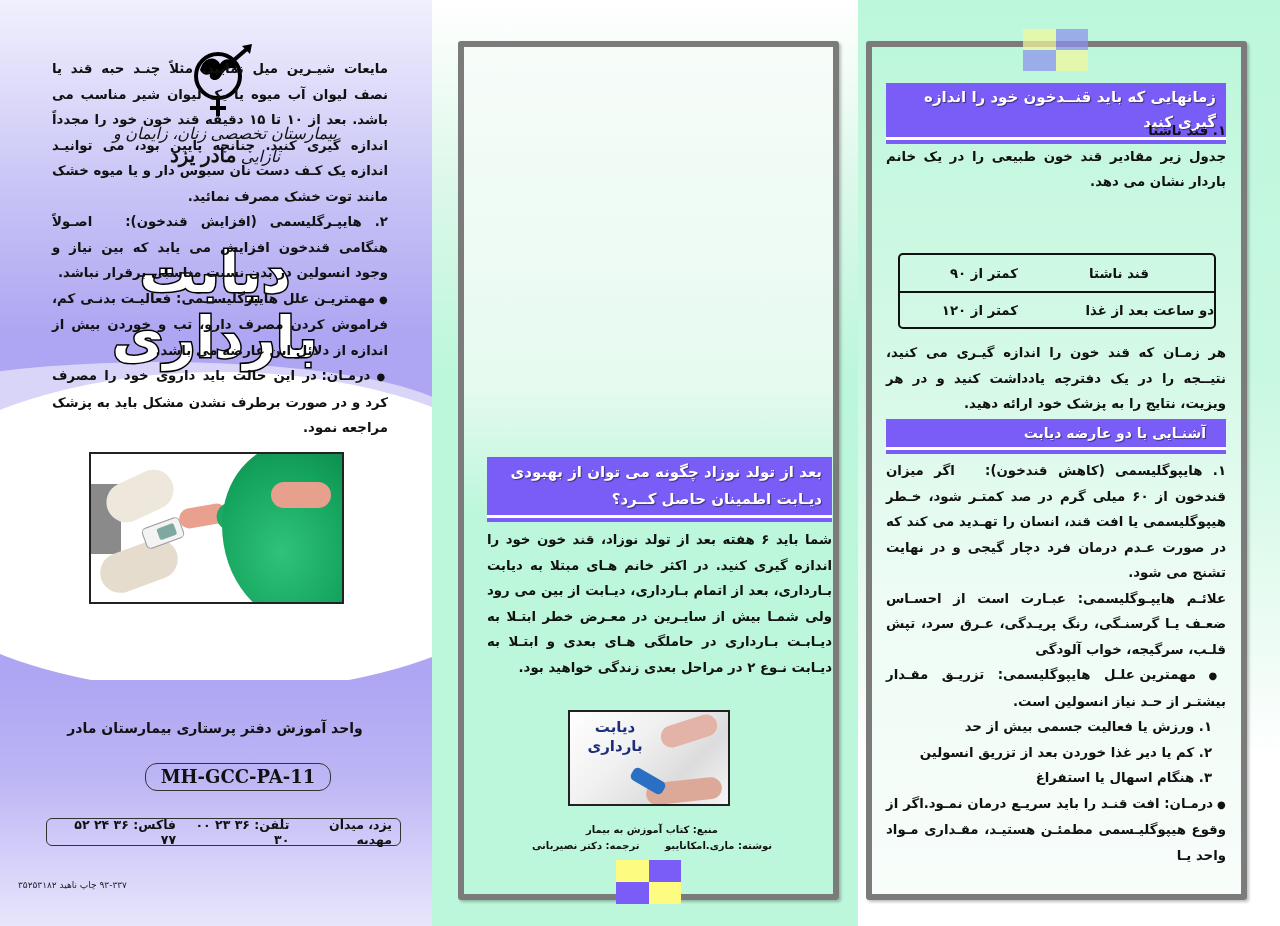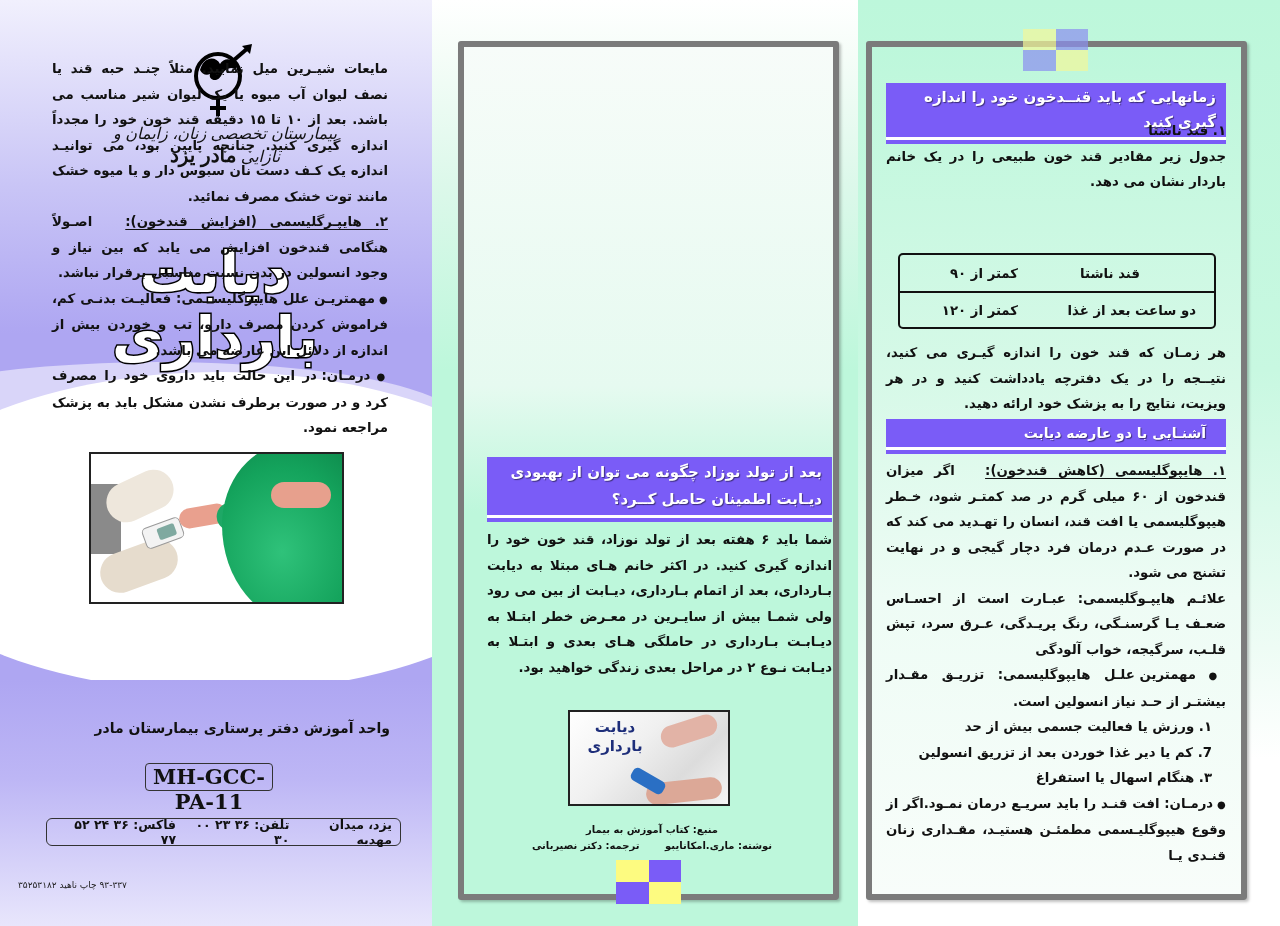--- a/index.html
+++ b/index.html
@@ -74,27 +74,27 @@
     background: #f3f3f3; border: 1px solid #999; border-radius: 5px; transform: rotate(-20deg);
   }
   .cover-photo .meter::after {
     content: ""; position: absolute; left: 14px; top: 4px; width: 18px; height: 12px;
     background: #7fa9a0; border-radius: 2px;
   }
   .cover-photo .sleeve {
     position: absolute; left: 0; top: 30px; width: 30px; height: 70px; background: #8a8a8a;
   }
   .dept-line {
-    position: absolute; left: 40px; top: 720px; width: 350px; 
+    position: absolute; left: 40px; top: 720px; width: 350px; text-align: center;
     direction: rtl; font-weight: bold; font-size: 14px; color: #111; z-index: 2;
   }
   .code-box {
-    position: absolute; left: 145px; top: 763px; width: 128px; height: 28px;
-    border: 1.5px solid #333; border-radius: 4px; text-align: center;
-    font-family: "DejaVu Serif", serif; font-weight: bold; font-size: 21px; line-height: 25px;
+    position: absolute; left: 145px; top: 763px; width: 186px; height: 28px;
+    border: 1.5px solid #333; border-radius: 12px; text-align: center;
+    font-family: "DejaVu Serif", serif; font-weight: bold; font-size: 18px; line-height: 25px;
     color: #111; z-index: 2;
   }
   .contact-box {
     position: absolute; left: 46px; top: 818px; width: 355px; height: 28px;
     border: 1.5px solid #333; border-radius: 6px; direction: rtl;
     display: flex; align-items: center; justify-content: space-between; padding: 0 8px;
     font-weight: bold; font-size: 12.5px; color: #111; z-index: 2;
   }
   .printer-line {
     position: absolute; left: 18px; top: 880px; font-size: 9px; color: #222; direction: rtl; z-index: 2;
@@ -115,21 +115,21 @@
     background: linear-gradient(to bottom, #f7fcf9 0%, #e6faf0 40%, #bdf7db 55%, #bdf7db 100%);
   }
   .text-block {
     position: absolute; direction: rtl; text-align: justify; text-align-last: right;
     font-weight: bold; font-size: 13.3px; line-height: 25.5px; color: #111;
   }
   .mid-top {
     left: 52px; top: 56px; width: 336px;
   }
   .mid-top p { margin: 0; }
-  .underline { text-decoration: underline; text-underline-offset: 3px; margin-left: 20px; }
+  .underline { text-underline-offset: 3px; margin-left: 20px; }
   .bullet::before { content: "● "; font-size: 10px; }
   .header-bar {
     position: absolute; background: #7a5cf7; color: #ffffff; direction: rtl;
     font-weight: bold; font-size: 14.5px; padding: 2px 10px; text-align: right;
     border-bottom: 3px solid #ffffff;
     box-shadow: 0 4px 0 #7a5cf7;
     text-shadow: 1px 1px 1px rgba(0,0,0,0.5);
   }
   .mid-header {
     left: 487px; top: 457px; width: 345px; line-height: 27px; font-size: 15px;
@@ -191,21 +191,21 @@
   }
   .sugar-table {
     position: absolute; left: 898px; top: 253px; width: 318px; height: 76px;
     border: 2px solid #111; border-radius: 5px; direction: rtl;
     font-weight: bold; font-size: 13.3px; color: #111;
   }
   .sugar-table .tr {
     display: flex; height: 36px; align-items: center;
   }
   .sugar-table .tr + .tr { border-top: 2px solid #111; }
-  .sugar-table .td1 { width: 190px; padding-right: 18px; text-align: center; }
+  .sugar-table .td1 { width: 190px; padding-right: 0; text-align: center; }
   .sugar-table .tr:nth-child(2) .td1 { text-align: right; }
   .sugar-table .td2 { flex: 1; text-align: right; padding-right: 6px; margin-left: 16px; }
   .right-after-table {
     left: 886px; top: 340px; width: 340px;
   }
   .right-header2 {
     left: 886px; top: 419px; width: 340px; line-height: 24px; font-size: 14px; padding-right: 20px;
   }
   .right-body2 {
     left: 886px; top: 458px; width: 340px;
@@ -331,16 +331,16 @@
 <div class="header-bar right-header2">آشنـایی با دو عارضه دیابت</div>
 
 <div class="text-block right-body2">
   <div>
     <span class="underline">۱. هایپوگلیسمی (کاهش قندخون):</span>
     <span>اگر میزان قندخون از ۶۰ میلی گرم در صد کمتـر شود، خـطر هیپوگلیسمی یا افت قند، انسان را تهـدید می کند که در صورت عـدم درمان فرد دچار گیجی و در نهایت تشنج می شود.</span>
   </div>
   <div>علائـم هایپـوگلیسمی: عبـارت است از احسـاس ضعـف یـا گرسنـگی، رنگ پریـدگی، عـرق سرد، تپش قلـب، سرگیجه، خواب آلودگی</div>
   <div class="bullet">مهمترین علـل هایپوگلیسمی: تزریـق مقـدار بیشتـر از حـد نیاز انسولین است.</div>
   <div class="indent">۱. ورزش یا فعالیت جسمی بیش از حد</div>
-  <div class="indent">7. کم یا دیر غذا خوردن بعد از تزریق انسولین</div>
+  <div class="indent">۲. کم یا دیر غذا خوردن بعد از تزریق انسولین</div>
   <div class="indent">۳. هنگام اسهال یا استفراغ</div>
-  <div class="bullet">درمـان: افت قنـد را باید سریـع درمان نمـود.اگر از وقوع هیپوگلیـسمی مطمئـن هستیـد، مقـداری زنان قنـدی یـا</div>
+  <div class="bullet">درمـان: افت قنـد را باید سریـع درمان نمـود.اگر از وقوع هیپوگلیـسمی مطمئـن هستیـد، مقـداری مـواد واحد یـا</div>
 </div>
 
 </body></html>

